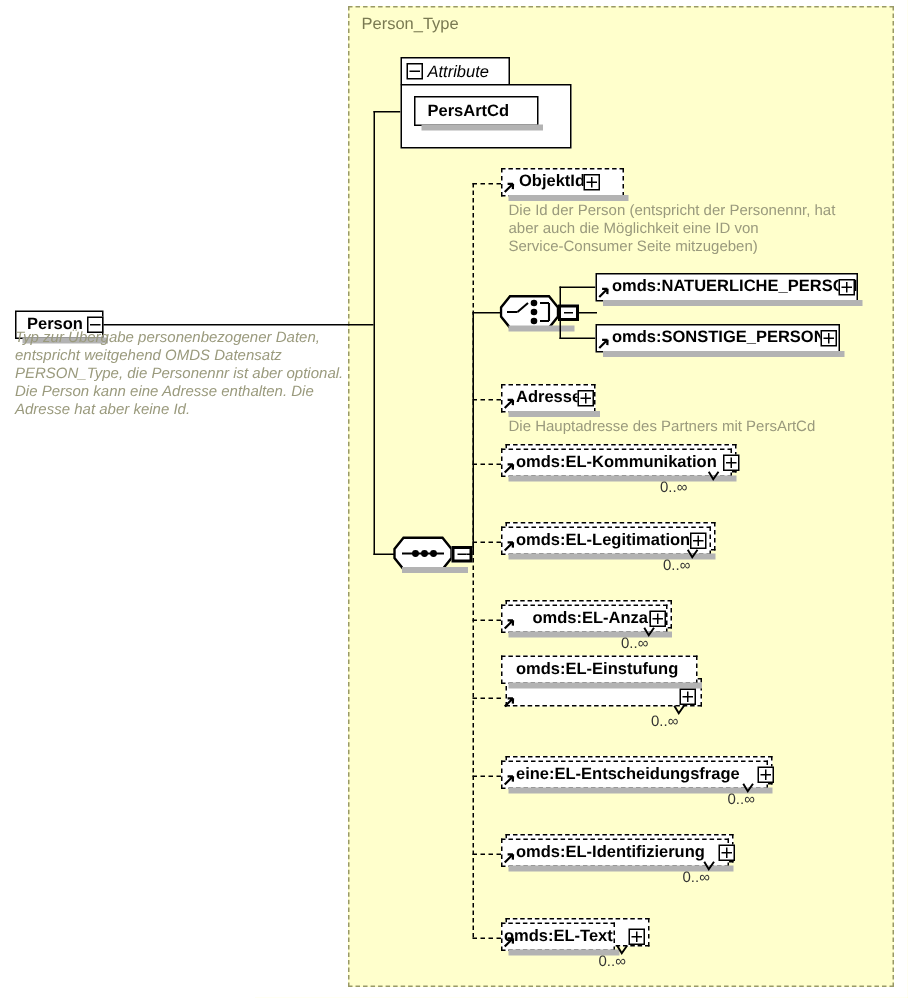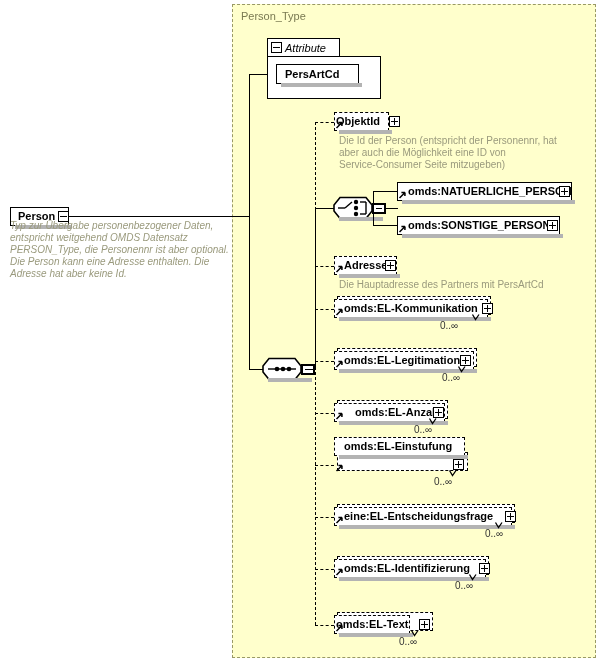--- a/index.html
+++ b/index.html
@@ -160,21 +160,21 @@
     <div class="comp-stub" style="left:39px;top:7px;width:14px;height:11px;border-width:2px;"></div>
   </div>
 
   <div class="ln-h" style="left:311px;top:369px;width:4px;"></div>
 
   <div class="ln-v-d" style="left:315px;top:122px;height:503px;"></div>
 
   <div class="ln-v" style="left:315px;top:208px;height:161px;"></div>
 
   <div class="ln-h-d" style="left:315px;top:122px;width:19px;"></div>
-  <div class="node node-dashed" style="left:334px;top:112px;width:55px;height:19px;padding-left:1px;">
+  <div class="node node-dashed" style="left:334px;top:112px;width:82px;height:19px;padding-left:11px;">
     <span class="node-label">ObjektId</span>
     <span class="shadow"></span>
   </div>
   <div class="pm plus" style="left:389px;top:116px;"></div>
   <svg class="inarrow" style="left:335px;top:120px;" viewBox="0 0 9 9">
       <path d="M1.5,8 L7,2.5 M7,2.5 L3.4,2.6 M7,2.5 L6.9,6.1" stroke="#000" stroke-width="1.5" fill="none"></path>
     </svg>
   <div class="anno" style="left:339px;top:135px;width:250px;">Die Id der Person (entspricht der Personennr, hat
 aber auch die Möglichkeit eine ID von
 Service-Consumer Seite mitzugeben)</div>

